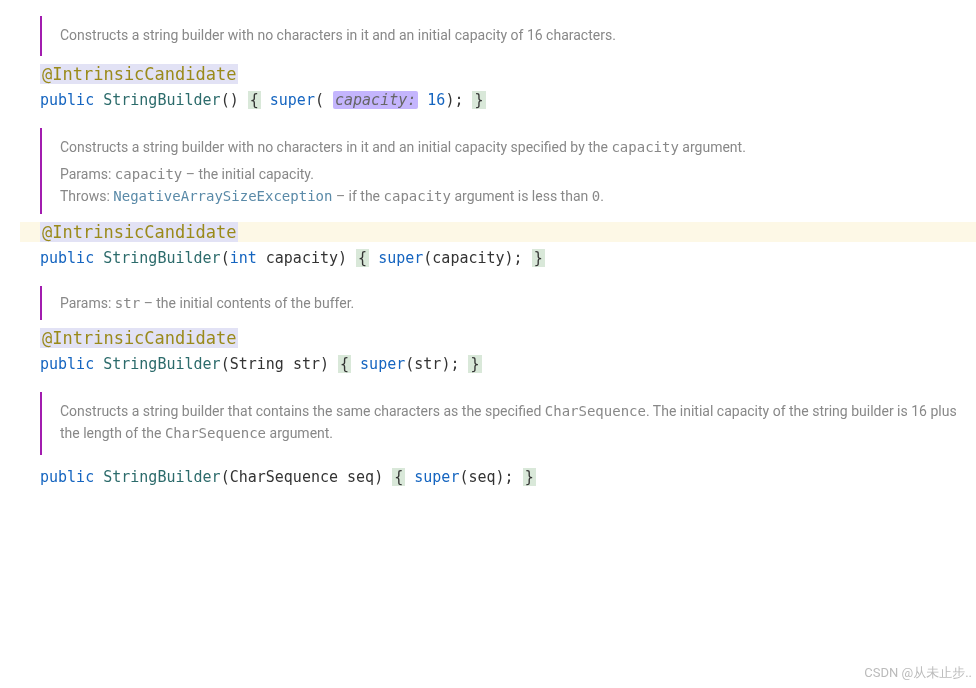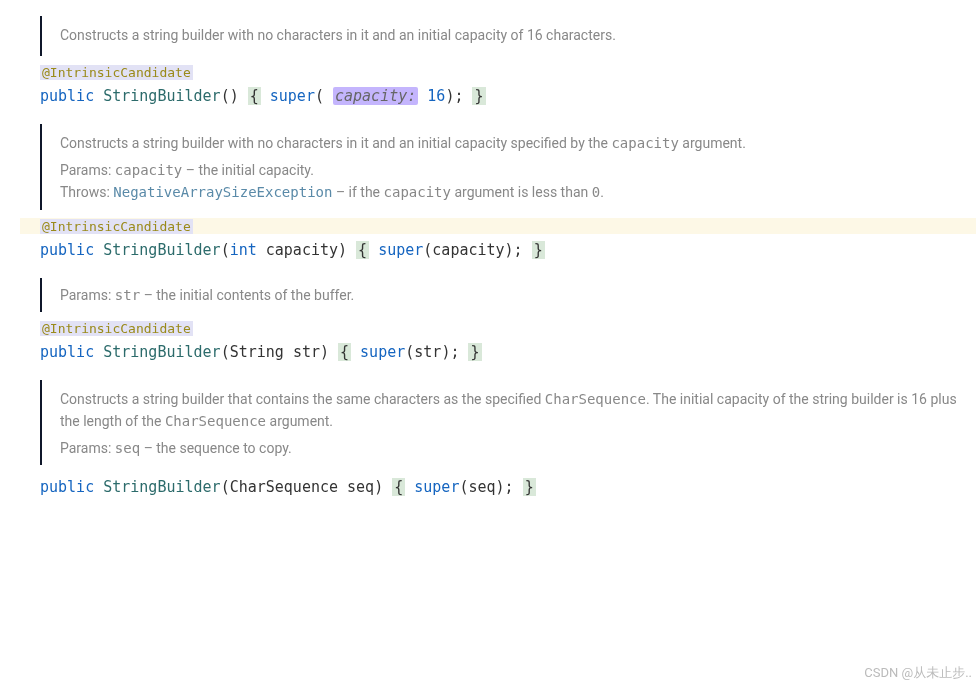--- a/index.html
+++ b/index.html
@@ -8,21 +8,21 @@
     font-family: -apple-system, BlinkMacSystemFont, "Segoe UI", Roboto, sans-serif;
     font-size: 14px;
     background: #ffffff;
     color: #333;
     width: 976px;
   }
   .container {
     padding: 8px 0 8px 20px;
   }
   .doc-block {
-    border-left: 2px solid #0f172a;
+    border-left: 2px solid #a21caf;
     margin: 8px 0 8px 20px;
     padding: 6px 10px 6px 18px;
     color: #888;
     line-height: 1.6;
     font-size: 14px;
   }
   .doc-block .main-desc {
     margin: 2px 0 4px 0;
   }
   .doc-block .param-line {
@@ -33,21 +33,21 @@
     color: #888;
   }
   .doc-block .throws-link {
     color: #5a8aa8;
     font-family: "Consolas", "Monaco", monospace;
     text-align: right;
   }
   .annotation {
     color: #9a8a1a;
     font-family: "Consolas", "Monaco", monospace;
-    font-size: 13px;
+    font-size: 17px;
     background: #e2e2f5;
     padding: 0 2px;
     display: inline-block;
     margin-left: 20px;
   }
   .code-line {
     font-family: "Consolas", "Monaco", monospace;
     font-size: 15px;
     padding: 2px 0 2px 20px;
     margin: 2px 0;
@@ -174,25 +174,20 @@
   </div>
 
   <div class="section">
     <div class="doc-block">
       <div class="main-desc">
         <span>Constructs a string builder that contains the same characters as the specified</span>
         <span class="mono">CharSequence</span><span>. The initial capacity of the string builder is 16 plus the length of the</span>
         <span class="mono">CharSequence</span>
         <span>argument.</span>
       </div>
-      <div class="param-line">
-        <span>Params:</span>
-        <span class="mono">seq</span>
-        <span>– the sequence to copy.</span>
-      </div>
     </div>
     <div class="code-line">
       <span class="kw">public</span>
       <span> </span>
       <span class="type">StringBuilder</span><span class="punct">(</span><span class="param-name">CharSequence</span> <span class="param-name">seq</span><span class="punct">)</span>
       <span> </span>
       <span class="brace-hl">{</span>
       <span> </span>
       <span class="kw">super</span><span class="punct">(</span><span class="param-name">seq</span><span class="punct">);</span>
       <span> </span>

